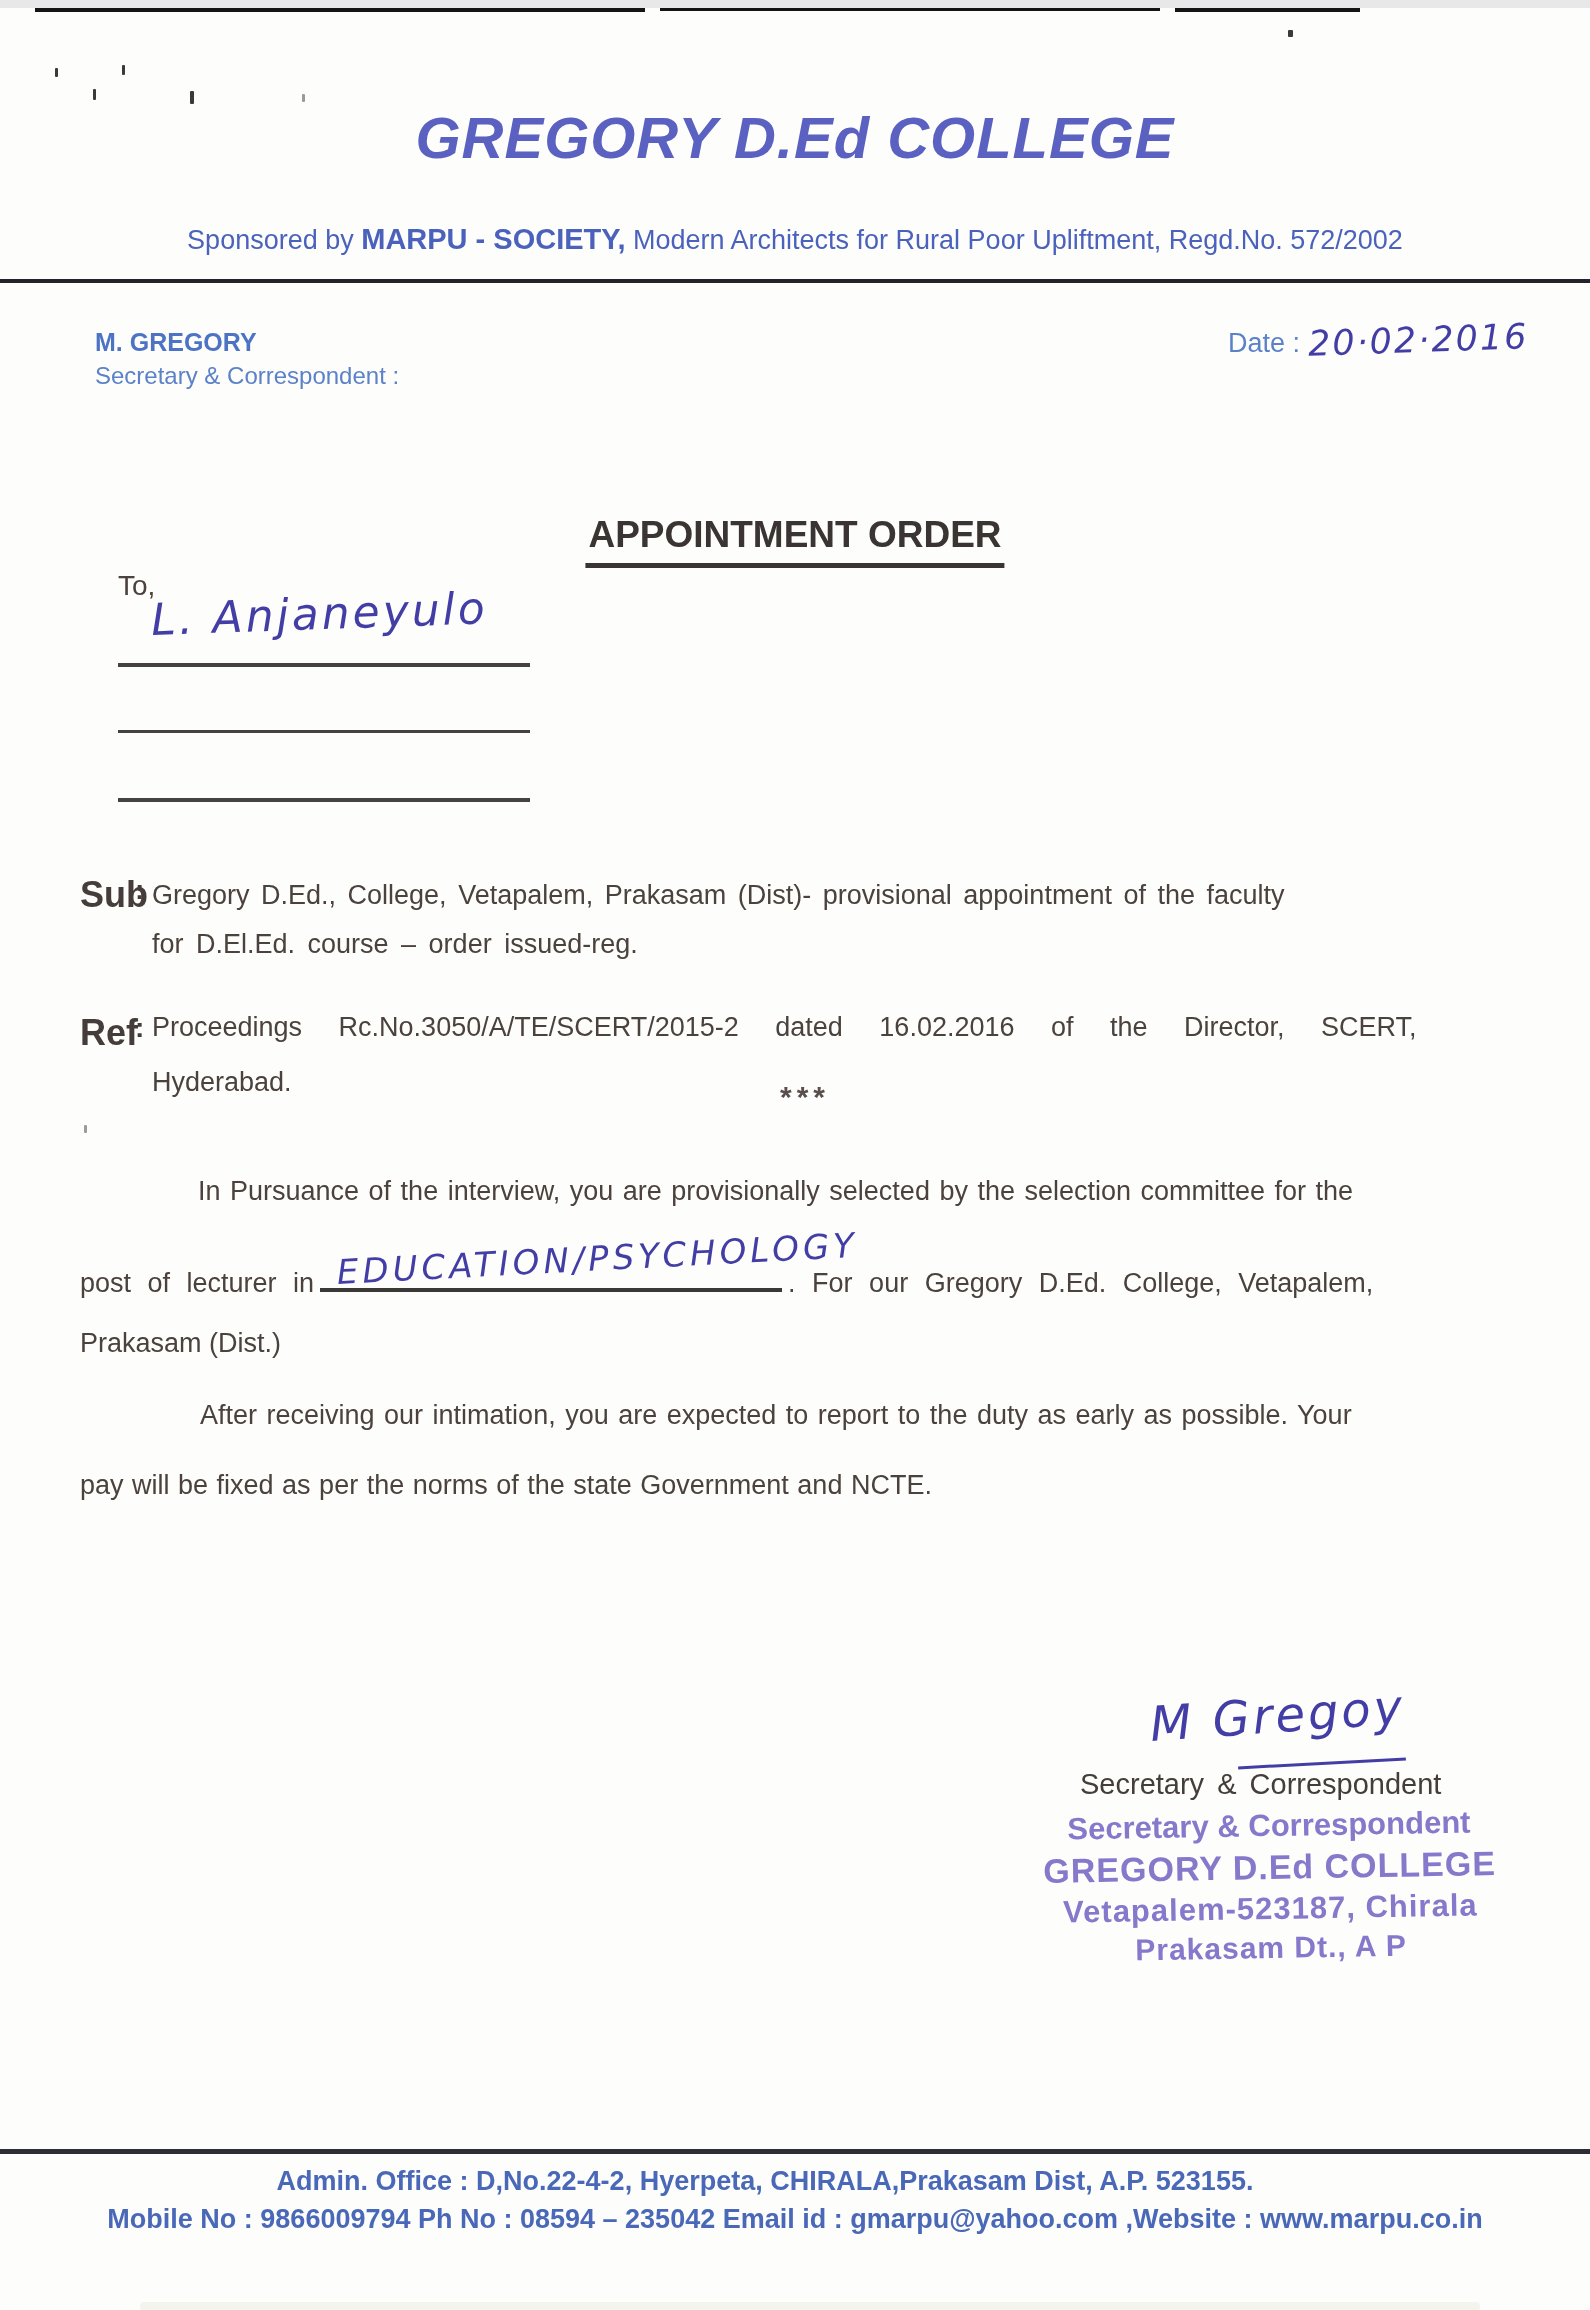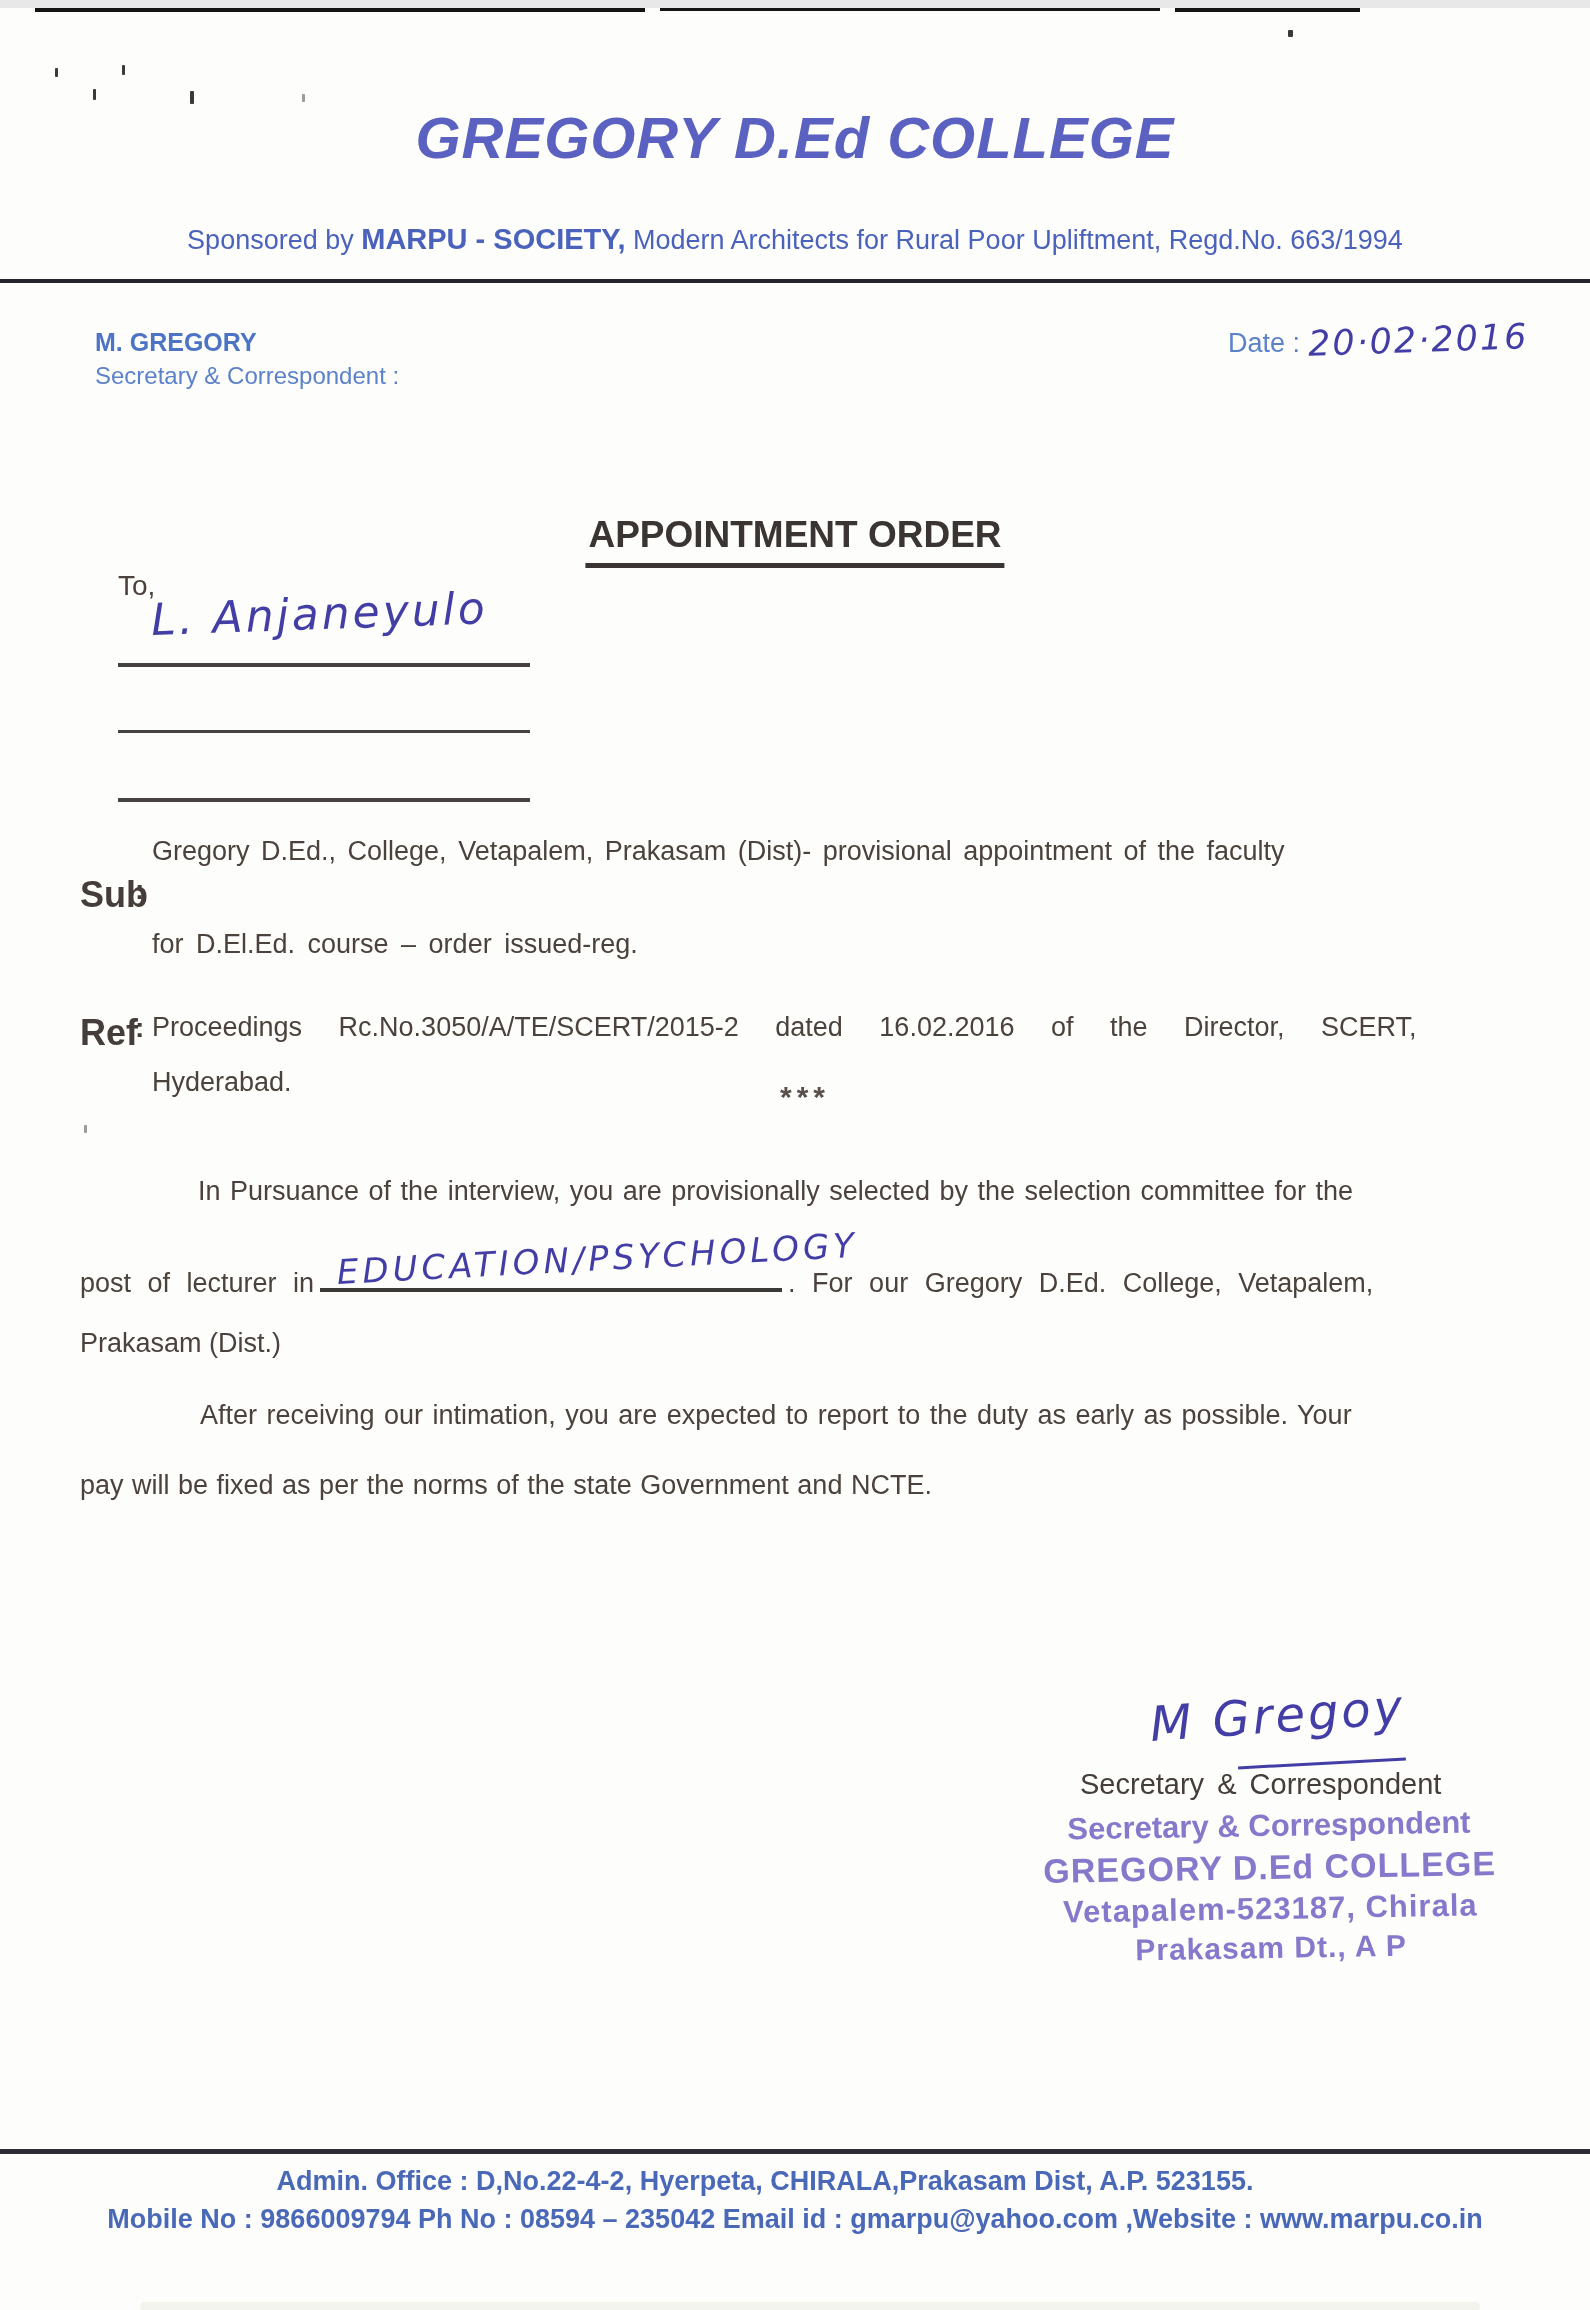--- a/index.html
+++ b/index.html
@@ -57,21 +57,21 @@
     letter-spacing:3px; transform:rotate(-2deg); transform-origin:left bottom; white-space:nowrap; }
   .blank-line { position:absolute; left:118px; width:412px; height:4px; background:#46423f; }
   .bl1 { top:655px; } .bl2 { top:722px; height:3px; } .bl3 { top:790px; }
 
   
   .field-label { position:absolute; font-size:36px; font-weight:bold; color:#453d39; }
   .field-colon { position:absolute; font-size:28px; font-weight:bold; color:#453d39; }
   .field-line { position:absolute; font-size:27px; white-space:nowrap; color:#4b423d; }
   .sub-label { left:80px; top:866px; }
   .sub-colon { left:135px; top:866px; }
-  .sub-l1 { left:152px; top:828px; word-spacing:4px;text-align:center; }
+  .sub-l1 { left:152px; top:872px; word-spacing:4px;text-align:center; }
   .sub-l2 { left:152px; top:921px; word-spacing:5px; }
   .ref-label { left:80px; top:1004px; }
   .ref-colon { left:135px; top:1004px; }
   .ref-l1 { left:152px; top:1004px; word-spacing:29px; }
   .ref-l2 { left:152px; top:1059px; }
   .divider { position:absolute; left:0; top:1072px; width:1610px; text-align:center;
     font-size:30px; font-weight:bold; letter-spacing:5px; color:#5a4f4c; }
 
   
   .body-line { position:absolute; left:80px; font-size:27px; white-space:nowrap; color:#4b423d; }
@@ -117,21 +117,21 @@
   <div class="speck" style="left:55px; top:60px; width:3px; height:9px;"></div>
   <div class="speck" style="left:122px; top:57px; width:3px; height:10px;"></div>
   <div class="speck" style="left:93px; top:81px; width:3px; height:11px;"></div>
   <div class="speck" style="left:190px; top:83px; width:4px; height:13px;"></div>
   <div class="speck" style="left:302px; top:86px; width:3px; height:8px; opacity:.5;"></div>
   <div class="speck" style="left:1288px; top:22px; width:5px; height:7px;"></div>
   <div class="speck" style="left:84px; top:1117px; width:3px; height:8px; opacity:.5;"></div>
   <div class="bottom-smudge"></div>
 
   <div class="college-name">GREGORY D.Ed COLLEGE</div>
-  <div class="sponsor-line"><span>Sponsored by </span><span class="soc">MARPU - SOCIETY,</span><span> Modern Architects for Rural Poor Upliftment, Regd.No. 663/1994</span></div>
+  <div class="sponsor-line"><span>Sponsored by </span><span class="soc">MARPU - SOCIETY,</span><span> Modern Architects for Rural Poor Upliftment, Regd.No. 572/2002</span></div>
   <div class="header-rule"></div>
 
   <div class="officer-name">M. GREGORY</div>
   <div class="officer-title">Secretary &amp; Correspondent :</div>
   <div class="date-group"><span class="date-label">Date :</span><span class="hw date-value">20·02·2016</span></div>
 
   <div class="doc-title">APPOINTMENT ORDER</div>
 
   <div class="to-label">To,</div>
   <div class="hw recipient-name">L. Anjaneyulo</div>

